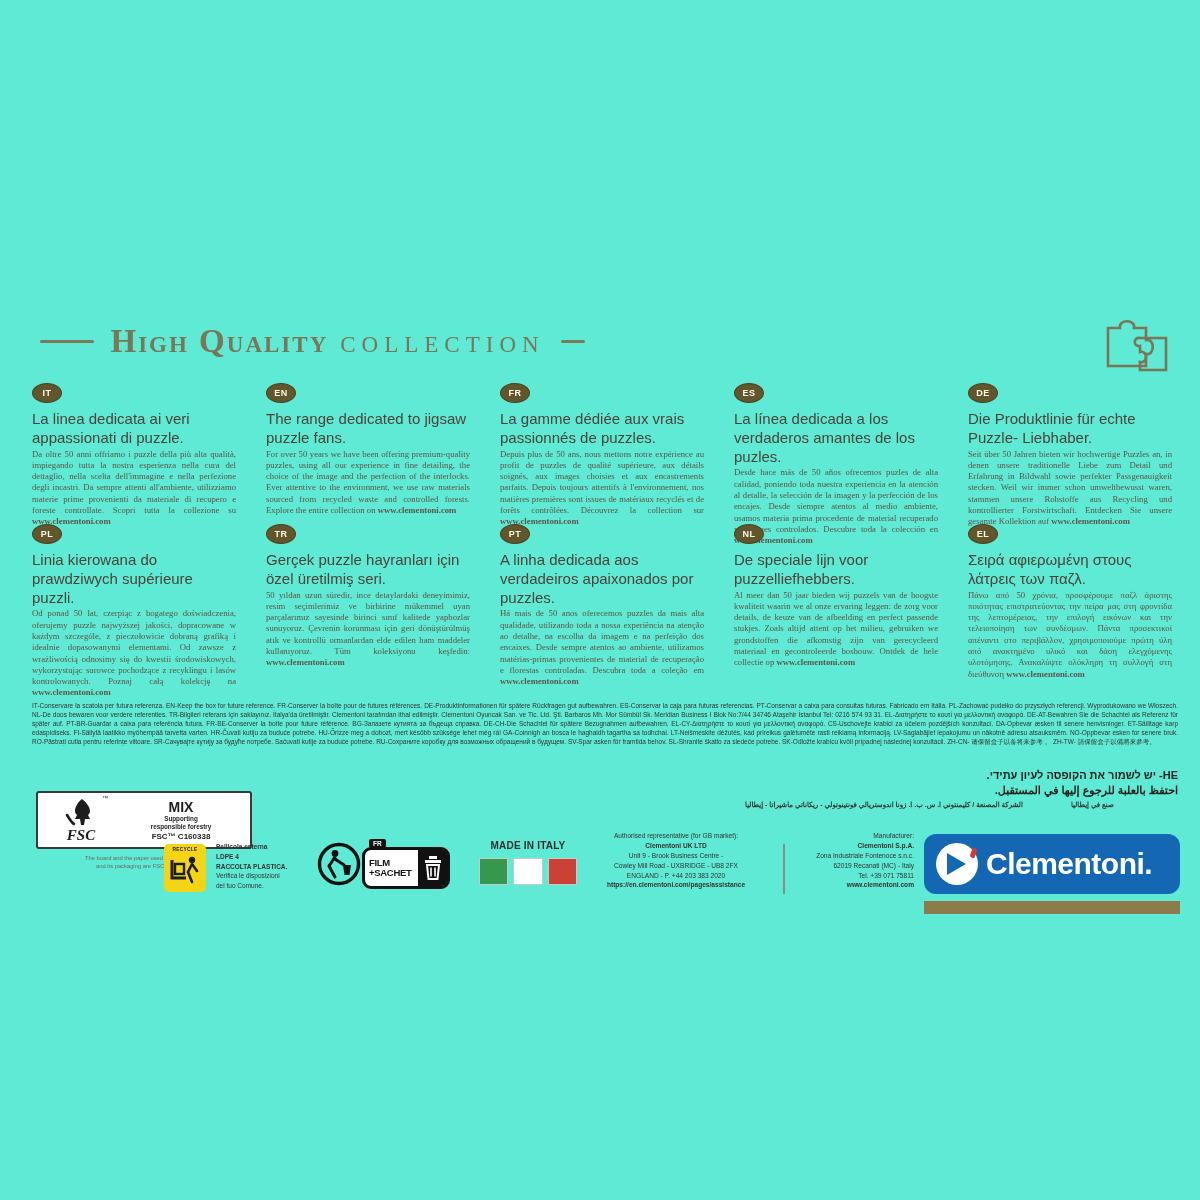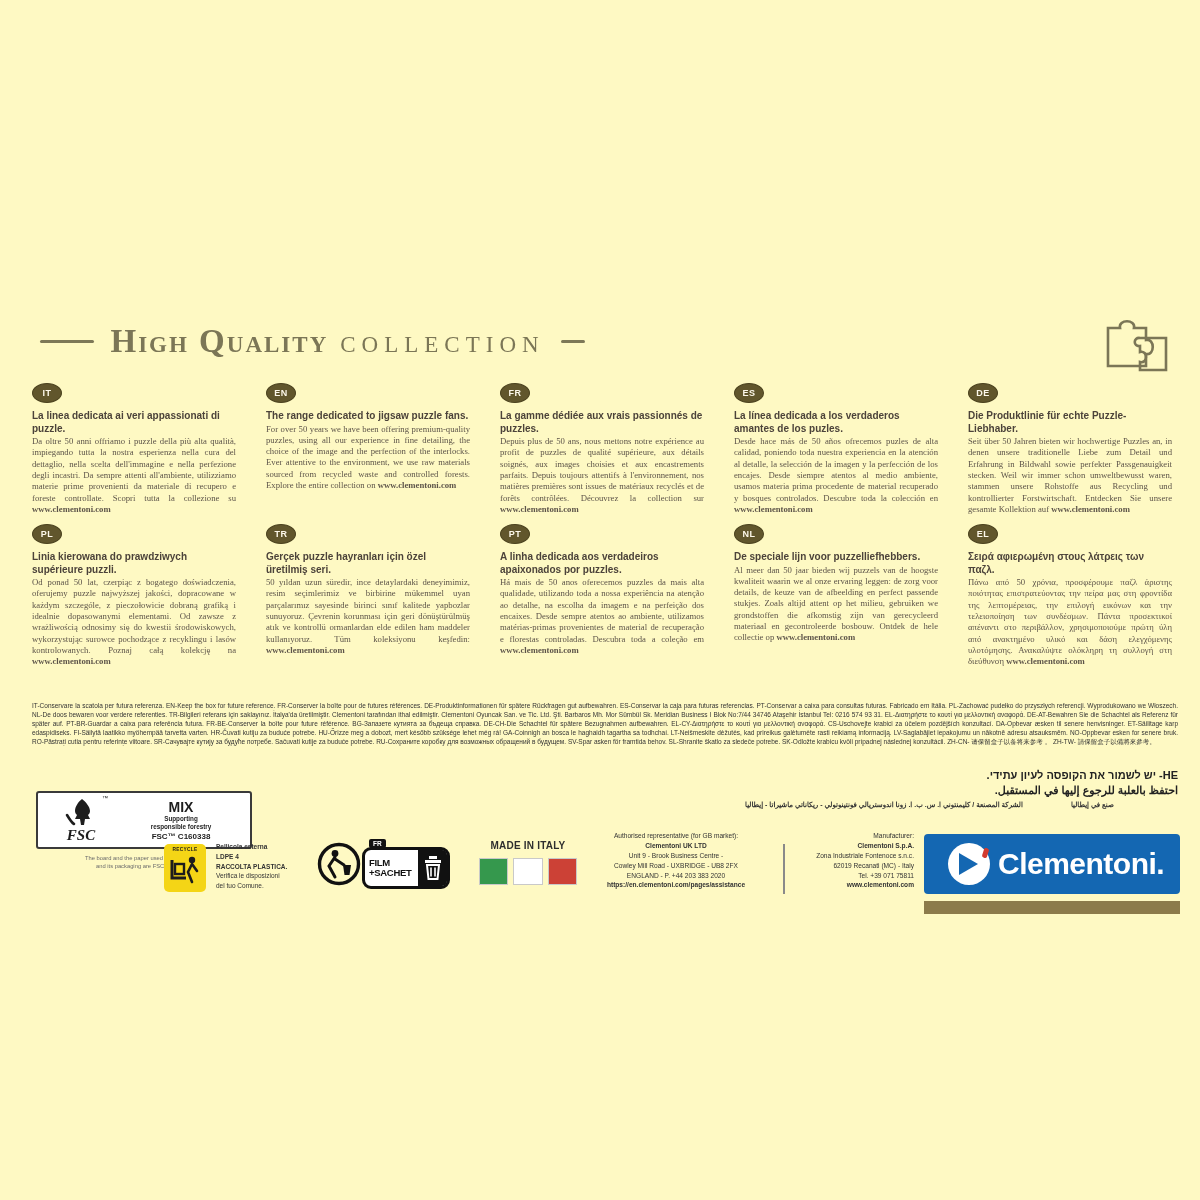--- a/index.html
+++ b/index.html
@@ -1,16 +1,16 @@
 <!DOCTYPE html>
 <html><head>
 <meta charset="utf-8">
 <style>
   html,body { margin:0; padding:0; background:#fff; }
-  .page { position:relative; width:1200px; height:1200px; background:#fef9c3;
+  .page { position:relative; width:1200px; height:1200px; background:#5eead4;
           font-family:"Liberation Sans", sans-serif; overflow:hidden; }
 
   
   .title-row { position:absolute; top:320px; left:40px; width:545px; height:42px;
                display:flex; align-items:center; }
   .title-line { height:3px; background:#7d7857; border-radius:2px; }
   .line-left  { width:76px; margin-right:16px; }
   .line-right { width:34px; margin-left:16px; }
   .title-text { font-family:"Liberation Serif", serif; color:#7b7656; white-space:nowrap;
                 display:flex; align-items:baseline; }
@@ -19,21 +19,21 @@
   .puzzle-icon { position:absolute; top:314px; left:1100px; }
 
   
   .lang-row { position:absolute; left:32px; width:1140px; display:grid;
               grid-template-columns:repeat(5,1fr); column-gap:30px; }
   .row-1 { top:383px; } .row-2 { top:524px; }
   .lang-badge { width:30px; height:20px; background:#61562c; border:1.5px solid #4c431f;
                 border-radius:50%; color:#fdf8ea; font-size:9px; font-weight:bold;
                 display:flex; align-items:center; justify-content:center;
                 letter-spacing:0.5px; margin-bottom:7px; box-sizing:border-box; }
-  .lang-heading { font-size:10px; font-weight:bold; color:#4c433a; line-height:1.25; margin-bottom:1px; }
+  .lang-heading { font-size:15px; font-weight:normal; color:#4c433a; line-height:1.25; margin-bottom:1px; }
   .lang-body { font-size:8.7px; color:#5d5449; line-height:1.3; text-align:justify;font-family:Liberation Serif, serif; }
   .lang-url { font-weight:bold; }
 
   
   .fine-print { position:absolute; top:701px; left:32px; width:1146px;
                 font-size:6.5px; line-height:1.4; color:#333; text-align:justify; }
   .he-line { position:absolute; top:769px; right:22px; font-size:11px; font-weight:bold;
              color:#222; direction:rtl; }
   .ar-line { position:absolute; top:784px; right:22px; font-size:11px; font-weight:bold;
              color:#222; direction:rtl; }
@@ -81,22 +81,22 @@
   .mi-flag div { flex:1; border:1px solid #c9c9c9; box-sizing:border-box; }
   .mi-green { background:#35984d; } .mi-white { background:#fff; } .mi-red { background:#cc4136; }
   .gb-address { position:absolute; top:831px; left:586px; width:180px; text-align:center;
                 font-size:6.6px; color:#333; line-height:1.5; }
   .addr-divider { position:absolute; top:844px; left:783px; width:2px; height:50px; background:#8a8a8a; }
   .manufacturer { position:absolute; top:831px; left:796px; width:118px; text-align:right;
                   font-size:6.6px; color:#333; line-height:1.5; }
 
   
   .clem-logo { position:absolute; top:834px; left:924px; width:256px; }
-  .clem-blue { height:60px; background:#1467b2; border-radius:4px; display:flex;
-               align-items:center; padding-left:24px; box-sizing:border-box; }
+  .clem-blue { height:60px; background:#1467b2; border-radius:12px; display:flex;
+               align-items:center; padding-left:12px; box-sizing:border-box; }
   .clem-mark { width:42px; height:42px; background:#fff; border-radius:50%; position:relative; flex:none; }
   .clem-mark::before { content:""; position:absolute; left:11px; top:10px; width:0; height:0;
                border-top:11px solid transparent; border-bottom:11px solid transparent;
                border-left:19px solid #1467b2; }
   .clem-mark::after { content:""; position:absolute; right:2px; top:5px; width:5px; height:10px;
                background:#d23b2f; border-radius:2px; transform:rotate(18deg); }
   .clem-text { color:#fff; font-weight:bold; font-size:30px; letter-spacing:-0.5px; margin-left:8px; }
   .clem-gold { height:13px; background:#8c7b4b; margin-top:7px; }
 </style>
 </head>

